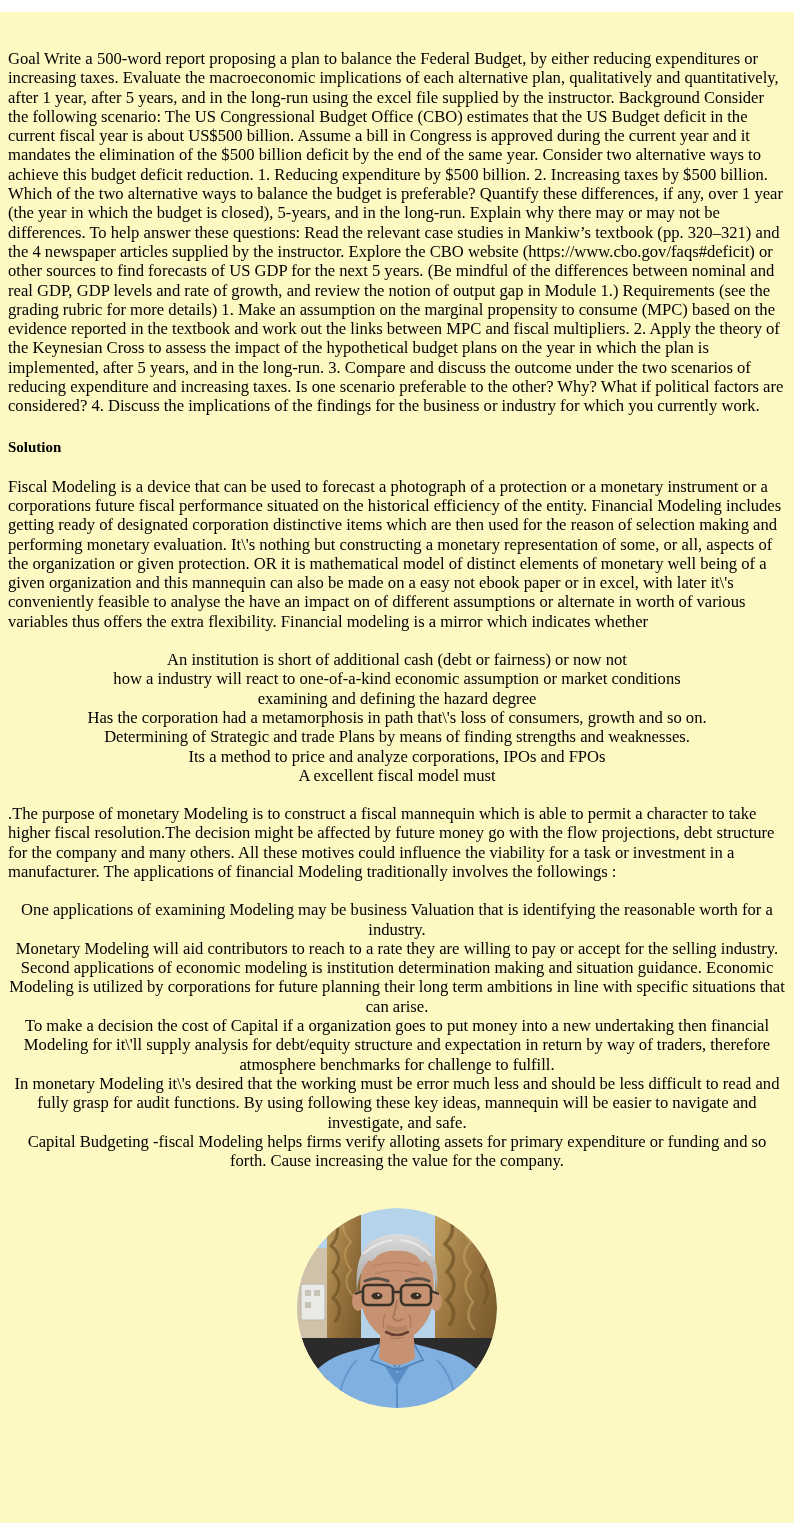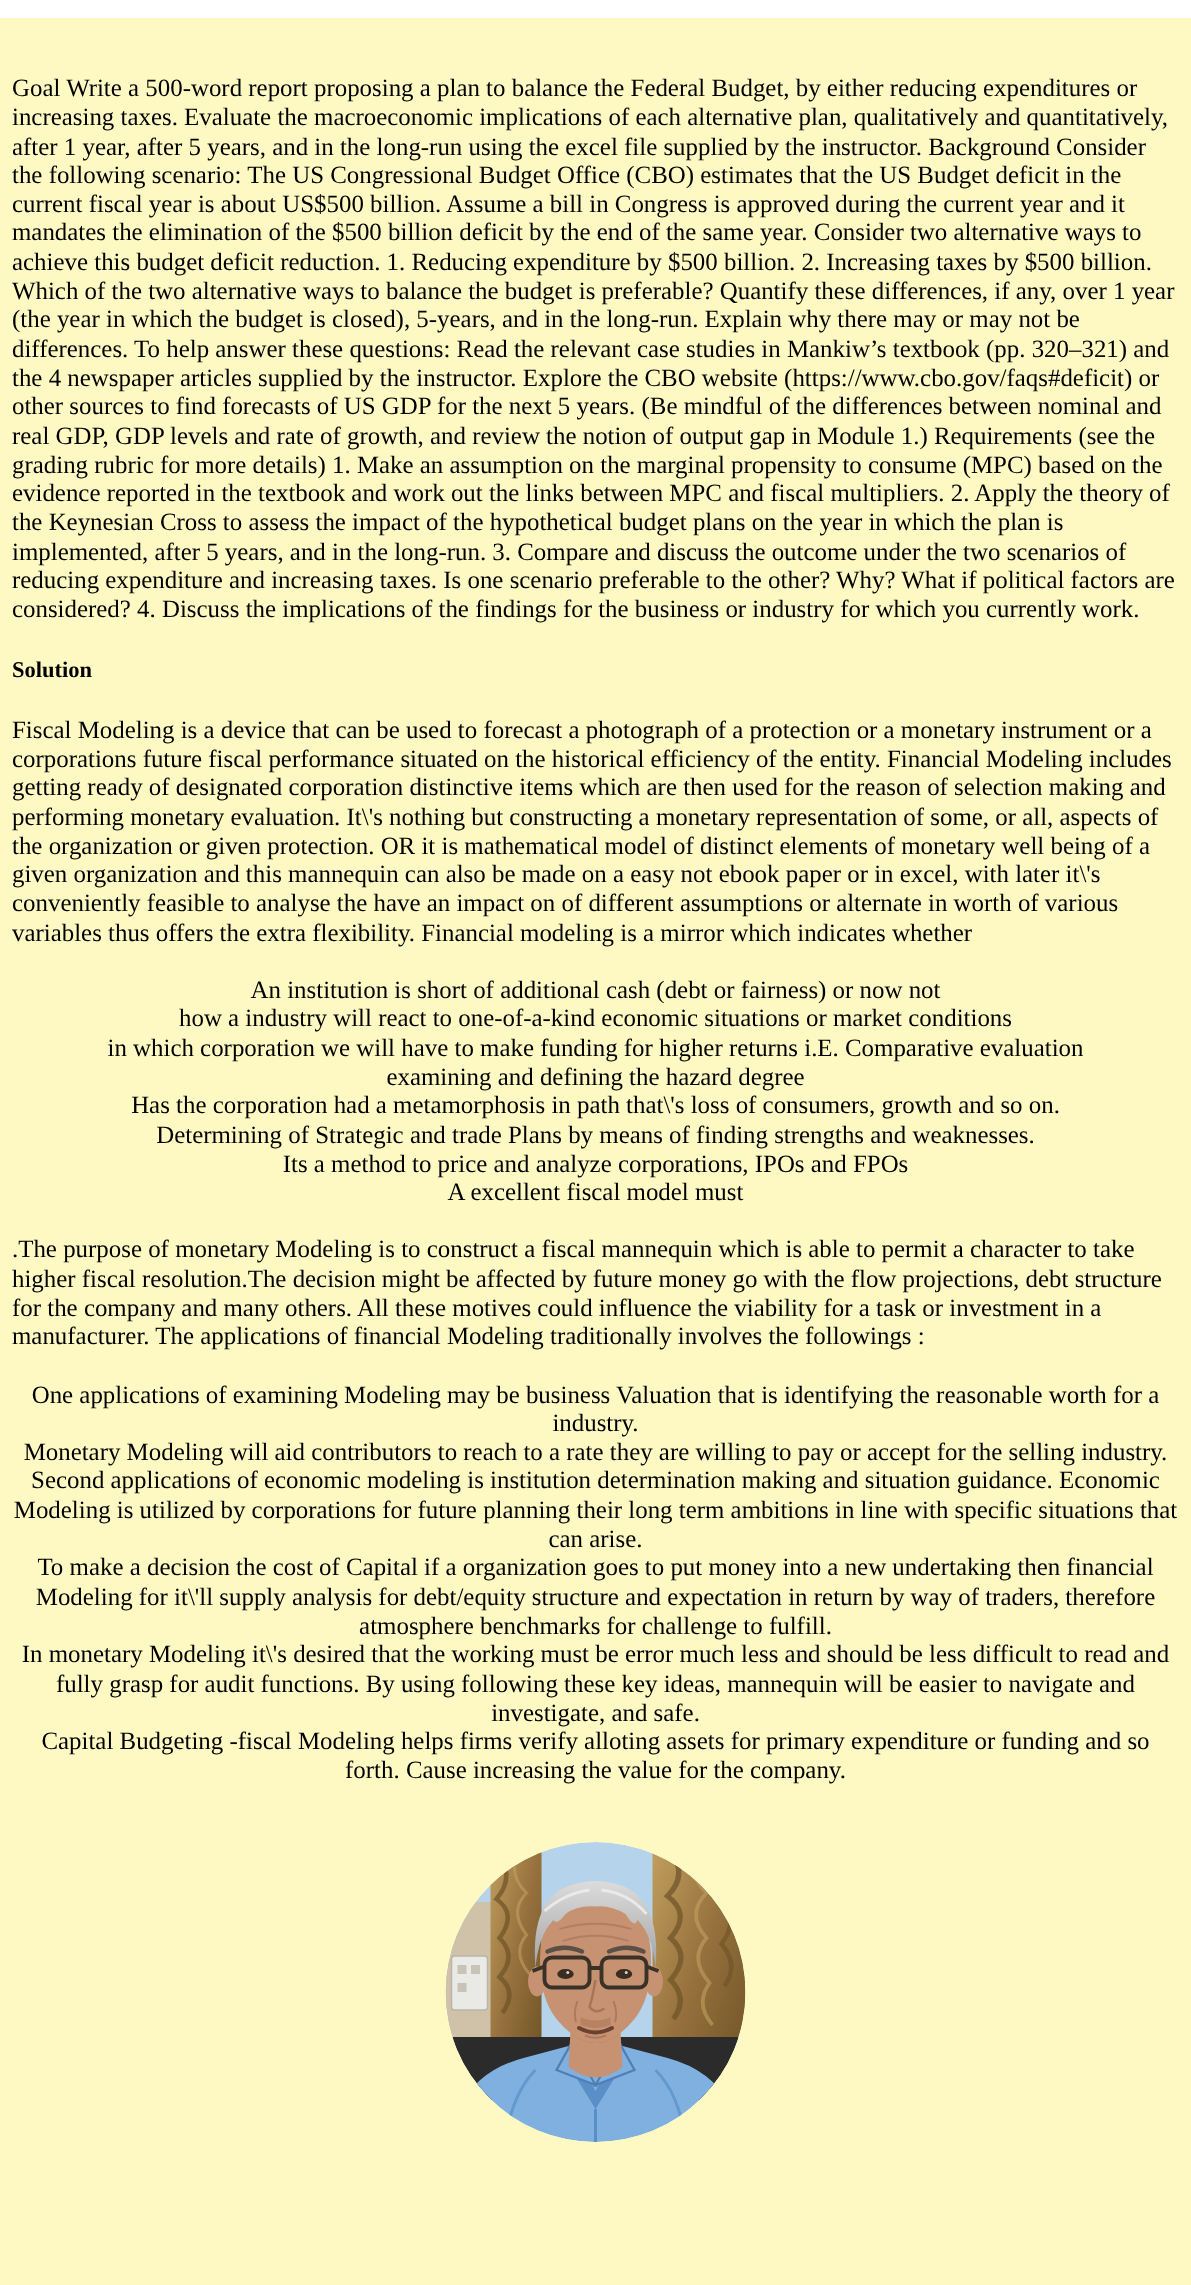--- a/index.html
+++ b/index.html
@@ -44,22 +44,21 @@
 <div class="page">
 
   <p class="para">Goal Write a 500-word report proposing a plan to balance the Federal Budget, by either reducing expenditures or increasing taxes. Evaluate the macroeconomic implications of each alternative plan, qualitatively and quantitatively, after 1 year, after 5 years, and in the long-run using the excel file supplied by the instructor. Background Consider the following scenario: The US Congressional Budget Office (CBO) estimates that the US Budget deficit in the current fiscal year is about US$500 billion. Assume a bill in Congress is approved during the current year and it mandates the elimination of the $500 billion deficit by the end of the same year. Consider two alternative ways to achieve this budget deficit reduction. 1. Reducing expenditure by $500 billion. 2. Increasing taxes by $500 billion. Which of the two alternative ways to balance the budget is preferable? Quantify these differences, if any, over 1 year (the year in which the budget is closed), 5-years, and in the long-run. Explain why there may or may not be differences. To help answer these questions: Read the relevant case studies in Mankiw’s textbook (pp. 320–321) and the 4 newspaper articles supplied by the instructor. Explore the CBO website (https://www.cbo.gov/faqs#deficit) or other sources to find forecasts of US GDP for the next 5 years. (Be mindful of the differences between nominal and real GDP, GDP levels and rate of growth, and review the notion of output gap in Module 1.) Requirements (see the grading rubric for more details) 1. Make an assumption on the marginal propensity to consume (MPC) based on the evidence reported in the textbook and work out the links between MPC and fiscal multipliers. 2. Apply the theory of the Keynesian Cross to assess the impact of the hypothetical budget plans on the year in which the plan is implemented, after 5 years, and in the long-run. 3. Compare and discuss the outcome under the two scenarios of reducing expenditure and increasing taxes. Is one scenario preferable to the other? Why? What if political factors are considered? 4. Discuss the implications of the findings for the business or industry for which you currently work.</p>
 
   <h2 class="heading">Solution</h2>
 
   <p class="para">Fiscal Modeling is a device that can be used to forecast a photograph of a protection or a monetary instrument or a corporations future fiscal performance situated on the historical efficiency of the entity. Financial Modeling includes getting ready of designated corporation distinctive items which are then used for the reason of selection making and performing monetary evaluation. It\'s nothing but constructing a monetary representation of some, or all, aspects of the organization or given protection. OR it is mathematical model of distinct elements of monetary well being of a given organization and this mannequin can also be made on a easy not ebook paper or in excel, with later it\'s conveniently feasible to analyse the have an impact on of different assumptions or alternate in worth of various variables thus offers the extra flexibility. Financial modeling is a mirror which indicates whether</p>
 
   <div class="line-block">
     <span class="tline">An institution is short of additional cash (debt or fairness) or now not</span>
-    <span class="tline">how a industry will react to one-of-a-kind economic situations or market conditions</span>
-    <span class="tline">in which corporation we will have to make funding for higher returns i.E. Comparative evaluation</span>
+    <span class="tline">how a industry will react to one-of-a-kind economic assumption or market conditions</span>
     <span class="tline">examining and defining the hazard degree</span>
     <span class="tline">Has the corporation had a metamorphosis in path that\'s loss of consumers, growth and so on.</span>
     <span class="tline">Determining of Strategic and trade Plans by means of finding strengths and weaknesses.</span>
     <span class="tline">Its a method to price and analyze corporations, IPOs and FPOs</span>
     <span class="tline">A excellent fiscal model must</span>
   </div>
 
   <p class="para">.The purpose of monetary Modeling is to construct a fiscal mannequin which is able to permit a character to take higher fiscal resolution.The decision might be affected by future money go with the flow projections, debt structure for the company and many others. All these motives could influence the viability for a task or investment in a manufacturer. The applications of financial Modeling traditionally involves the followings :</p>
 
   <div class="line-block">

